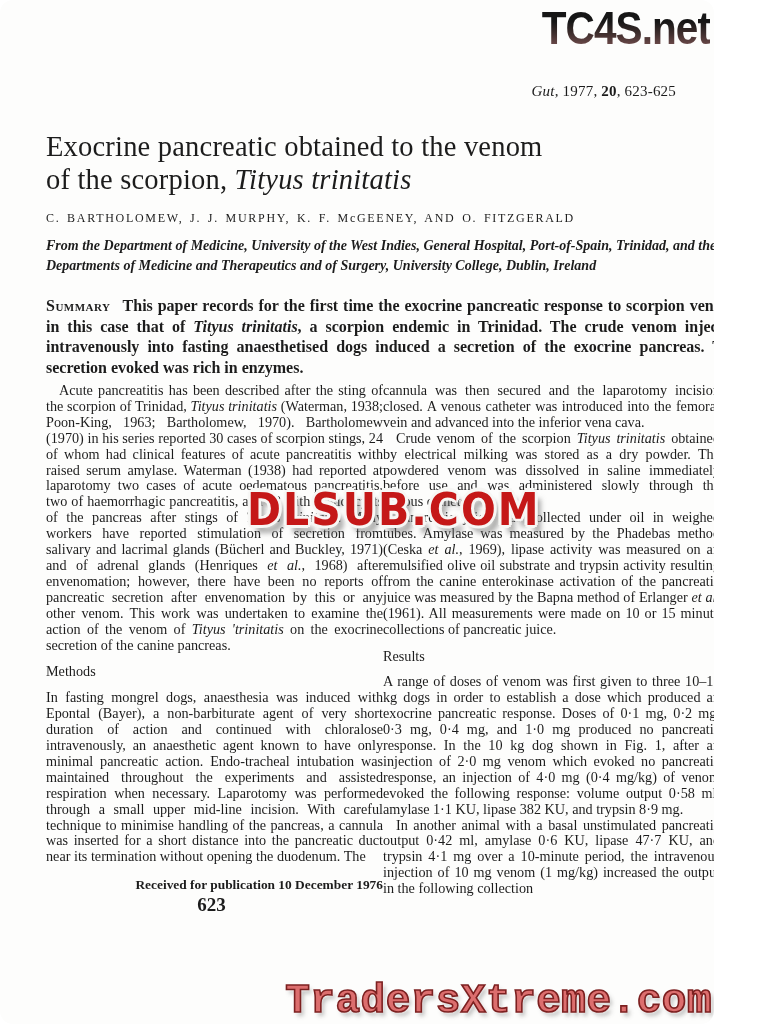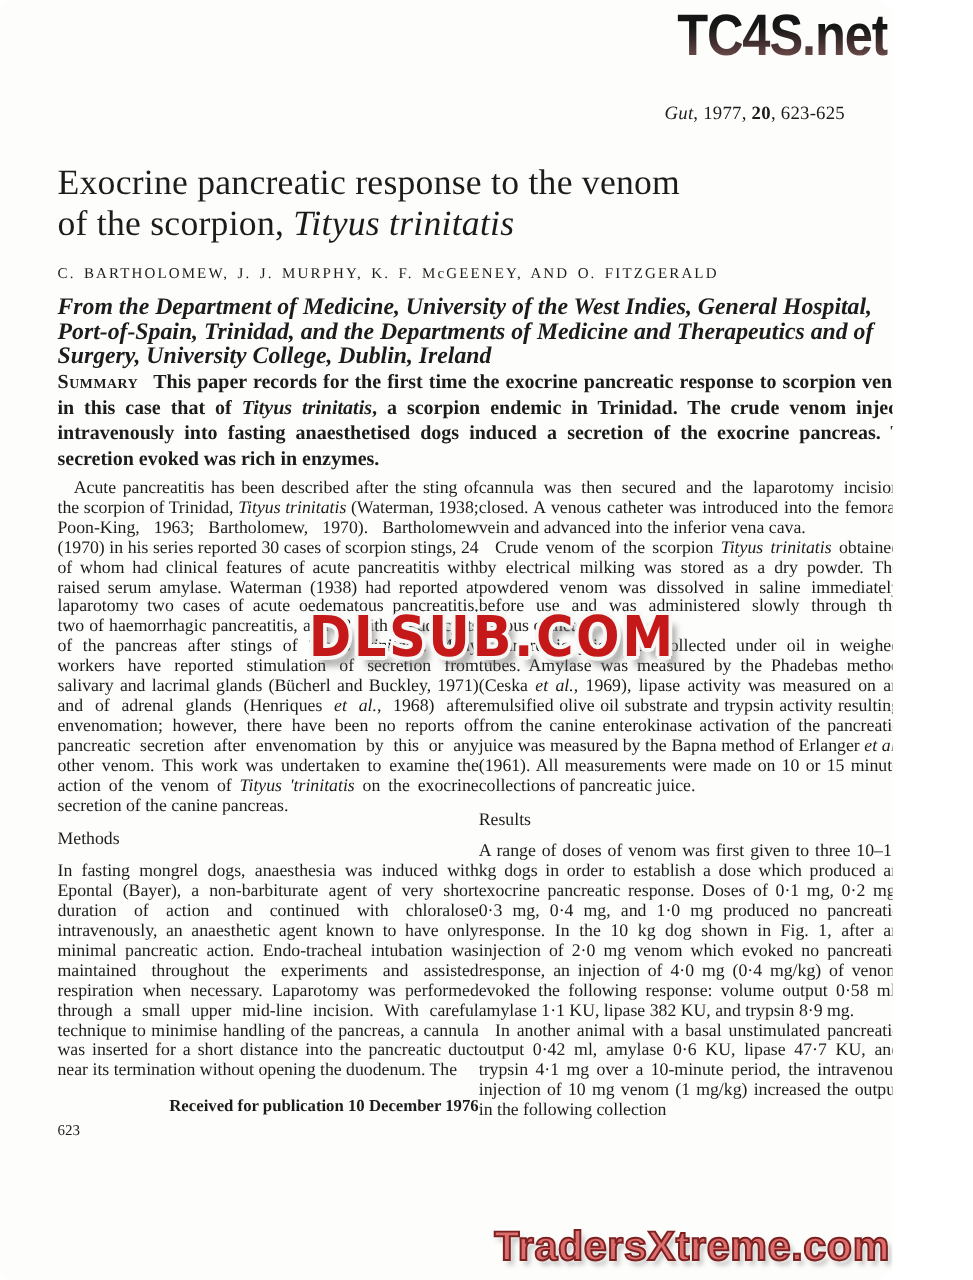--- a/index.html
+++ b/index.html
@@ -24,72 +24,72 @@
     font-size:41px; letter-spacing:2px; white-space:nowrap;
     transform:scaleY(1.10); transform-origin:left top;
     color:#c51818;
     text-shadow:
       -3px 0 0 #f7f7f5, 3px 0 0 #f7f7f5, 0 -3px 0 #f7f7f5, 0 3px 0 #f7f7f5,
       -2px -2px 0 #f7f7f5, 2px -2px 0 #f7f7f5, -2px 2px 0 #f7f7f5, 2px 2px 0 #f7f7f5,
       6px 7px 5px rgba(110,110,110,.55);
   }
   .wm-bottom{
     position:absolute; top:978px; right:2px; z-index:7;
-    font-family:Liberation Sans, sans-serif; font-weight:700;
-    font-size:33px; letter-spacing:0.5px; white-space:nowrap;
+    font-family:Liberation Mono, monospace; font-weight:700;
+    font-size:41px; letter-spacing:0.5px; white-space:nowrap;
     color:#dc6e6e; -webkit-text-stroke:1.6px #7c2020;
     text-shadow:0 0 3px #ffffff, 0 0 3px #ffffff, 3px 4px 4px rgba(80,80,80,.35);
   }
   
   .citation{
     position:absolute; top:83px; right:38px;
     font-size:15px; letter-spacing:.2px; white-space:nowrap;
   }
   .title{
     position:absolute; top:130px; left:46px; width:660px;
     font-size:28.5px; line-height:33px; font-weight:400; letter-spacing:.2px;
   }
   .authors{
     position:absolute; top:211px; left:46px; width:700px;
     font-size:12px; letter-spacing:1.7px; word-spacing:2px; white-space:nowrap;
   }
   .affiliation{
     position:absolute; top:236px; left:46px; width:680px;
-    font-style:italic; font-weight:700; font-size:19px; line-height:19.5px;
+    font-style:italic; font-weight:700; font-size:14px; line-height:19.5px;
   }
   
   .summary{
     position:absolute; top:296px; left:46px; width:693px;
     font-size:16px; line-height:20.6px; text-align:justify;font-weight:bold;
   }
   .summary-label{ font-variant:small-caps; letter-spacing:.5px; padding-right:12px; }
   
   .columns{
     position:absolute; top:383px; left:46px; width:694px;
     display:flex; 
     font-size:14.2px; line-height:15.9px; text-align:justify;
   }
   .col{ width:337px; }
   .para{ margin:0; text-indent:0; }
   .para.indent{ text-indent:13px; }
   .sec-heading{ font-weight:400; font-size:14.2px; margin:11px 0 10px; text-align:left; }
   .footnote{ margin-top:12px; font-size:13.4px; font-weight:600; text-align:right; text-indent:0; }
-  .pageno{ margin-top:4px; text-align:left; padding-right:6px; font-size:12px; }
+  .pageno{ margin-top:4px; text-align:center; padding-right:6px; font-size:19px;font-weight:bold; }
 </style>
 </head>
 <body>
 
 <div class="page">
 
   <div class="wm-top">TC4S.net</div>
 
   <div class="citation"><i>Gut</i>, 1977, <b>20</b>, 623-625</div>
 
   <div class="title">
-    <div>Exocrine pancreatic response to the venom</div>
+    <div>Exocrine pancreatic obtained to the venom</div>
     <div>of the scorpion, <i>Tityus trinitatis</i></div>
   </div>
 
   <div class="authors">C. BARTHOLOMEW, J. J. MURPHY, K. F. McGEENEY, AND O. FITZGERALD</div>
 
   <div class="affiliation">From the Department of Medicine, University of the West Indies, General Hospital, Port-of-Spain, Trinidad, and the Departments of Medicine and Therapeutics and of Surgery, University College, Dublin, Ireland</div>
 
   <div class="summary"><span class="summary-label">Summary</span><span>This paper records for the first time the exocrine pancreatic response to scorpion venom, in this case that of <i>Tityus trinitatis</i>, a scorpion endemic in Trinidad. The crude venom injected intravenously into fasting anaesthetised dogs induced a secretion of the exocrine pancreas. The secretion evoked was rich in enzymes.</span></div>
 
   <div class="columns">

